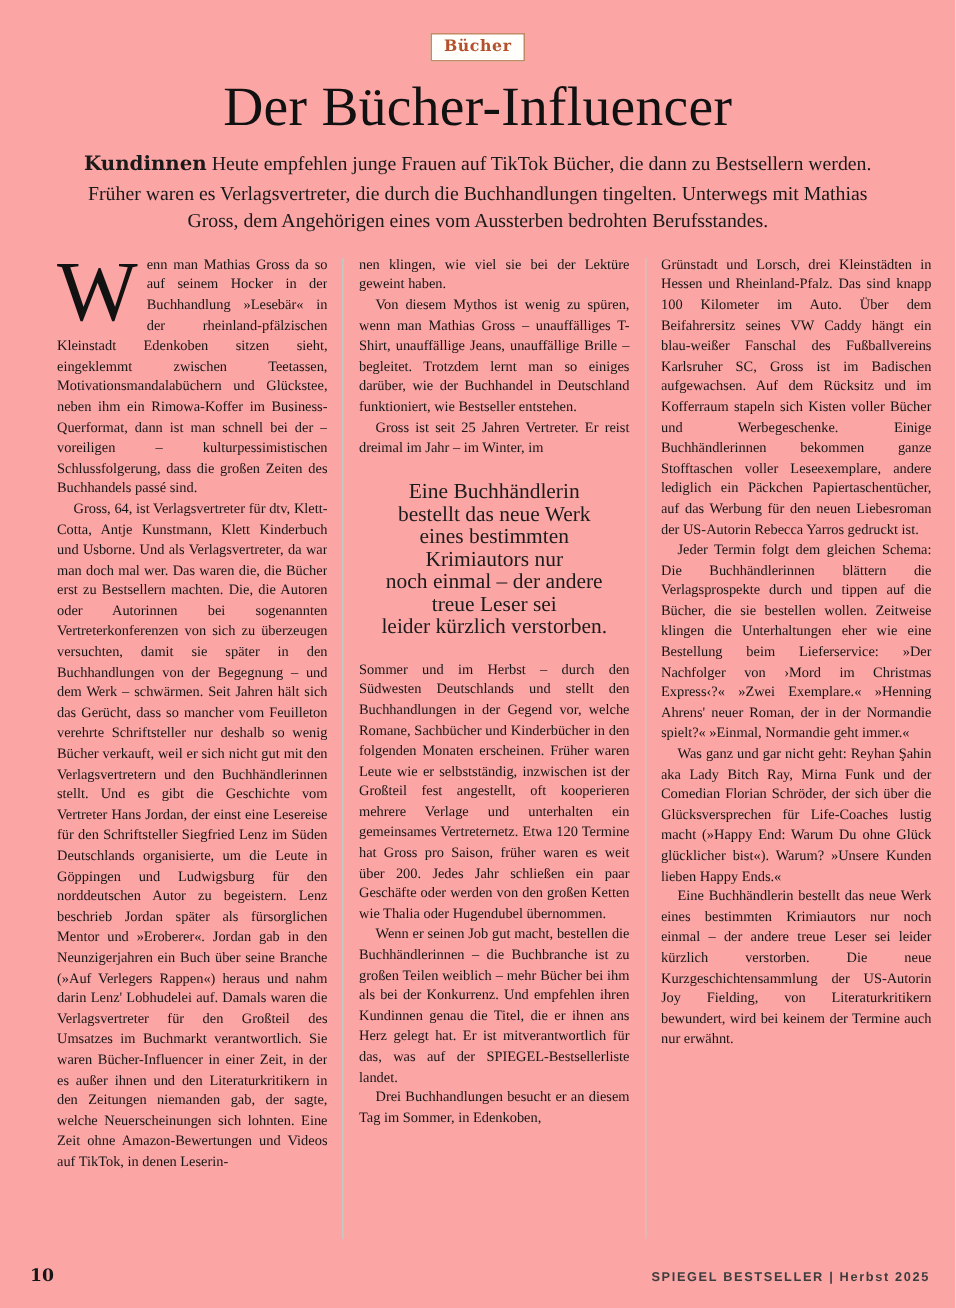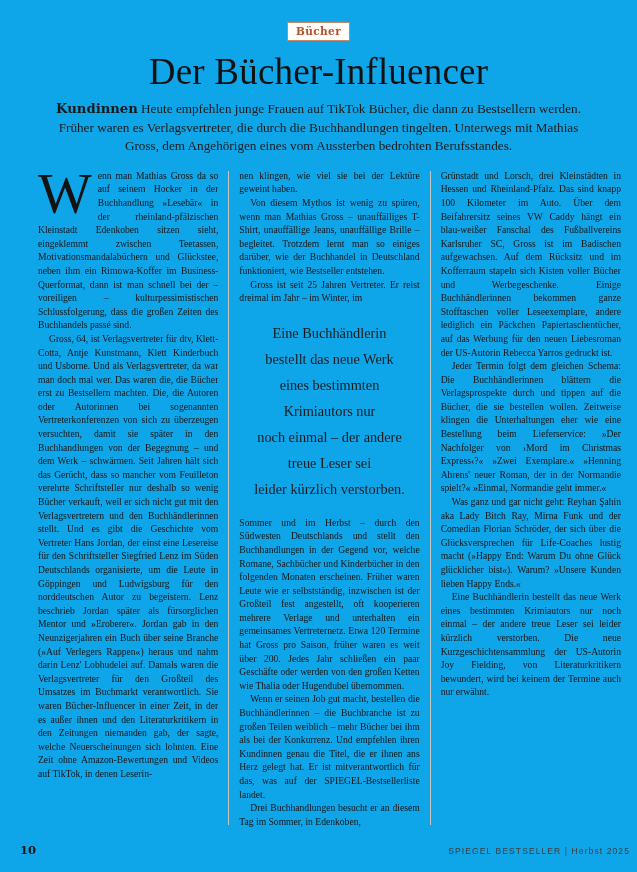--- a/index.html
+++ b/index.html
@@ -1,17 +1,17 @@
 <!DOCTYPE html>
 <html><head>
 <meta charset="utf-8">
 <style>
   html,body{margin:0;padding:0;background:#ffffff;}
   .page{
-    width:637px;height:872px;background:#0ea5e9;position:relative;overflow:hidden;
+    width:637px;height:872px;background:#fca5a5;position:relative;overflow:hidden;
     font-family:"Liberation Serif",serif;color:#161616;margin:0 auto;
   }
   
   .masthead{text-align:center;padding-top:21px;}
   .tag{
     display:inline-block;font-family:"DejaVu Serif",serif;font-weight:bold;
     font-size:10.5px;color:#b4502c;border:1.4px solid #c28a67;
     padding:2px 8px 3px;letter-spacing:.4px;background:#fffefb;
   }
   .title{
@@ -24,29 +24,29 @@
   
   .cols{display:flex;align-items:stretch;padding:13px 16px 0 38px;height:662px;overflow:hidden;}
   .col{flex:1 1 0;font-size:9.6px;line-height:13.6px;text-align:justify;overflow:hidden;}
   .vrule{width:1px;background:#c7c7c2;margin:2px 10px 6px;}
   .col p{margin:0;}
   .col p.ind{text-indent:11px;}
   .dropcap{
     float:left;font-size:57px;line-height:44px;padding:3px 6px 0 0;color:#121212;
   }
   .pullquote{
-    font-size:14.3px;line-height:26px;text-align:center;white-space:pre-line;
+    font-size:14.3px;line-height:15px;text-align:center;white-space:pre-line;
     margin:15px 2px 14px;color:#1b1b1b;
   }
   
   .footer{position:absolute;left:0;right:0;bottom:15px;height:14px;}
   .pageno{position:absolute;left:20px;bottom:0;font-weight:bold;font-size:11.5px;font-family:"DejaVu Serif",serif;}
   .credit{
-    position:absolute;right:7px;bottom:1px;font-family:"Liberation Sans",sans-serif;
-    font-weight:normal;font-size:8.5px;letter-spacing:1.1px;color:#3d3d3d;
+    position:absolute;right:17px;bottom:1px;font-family:"Liberation Sans",sans-serif;
+    font-weight:bold;font-size:8.5px;letter-spacing:1.1px;color:#3d3d3d;
   }
 </style>
 </head>
 <body>
 
 <div class="page">
 
   <div class="masthead">
     <span class="tag">Bücher</span>
     <div class="title">Der Bücher-Influencer</div>

